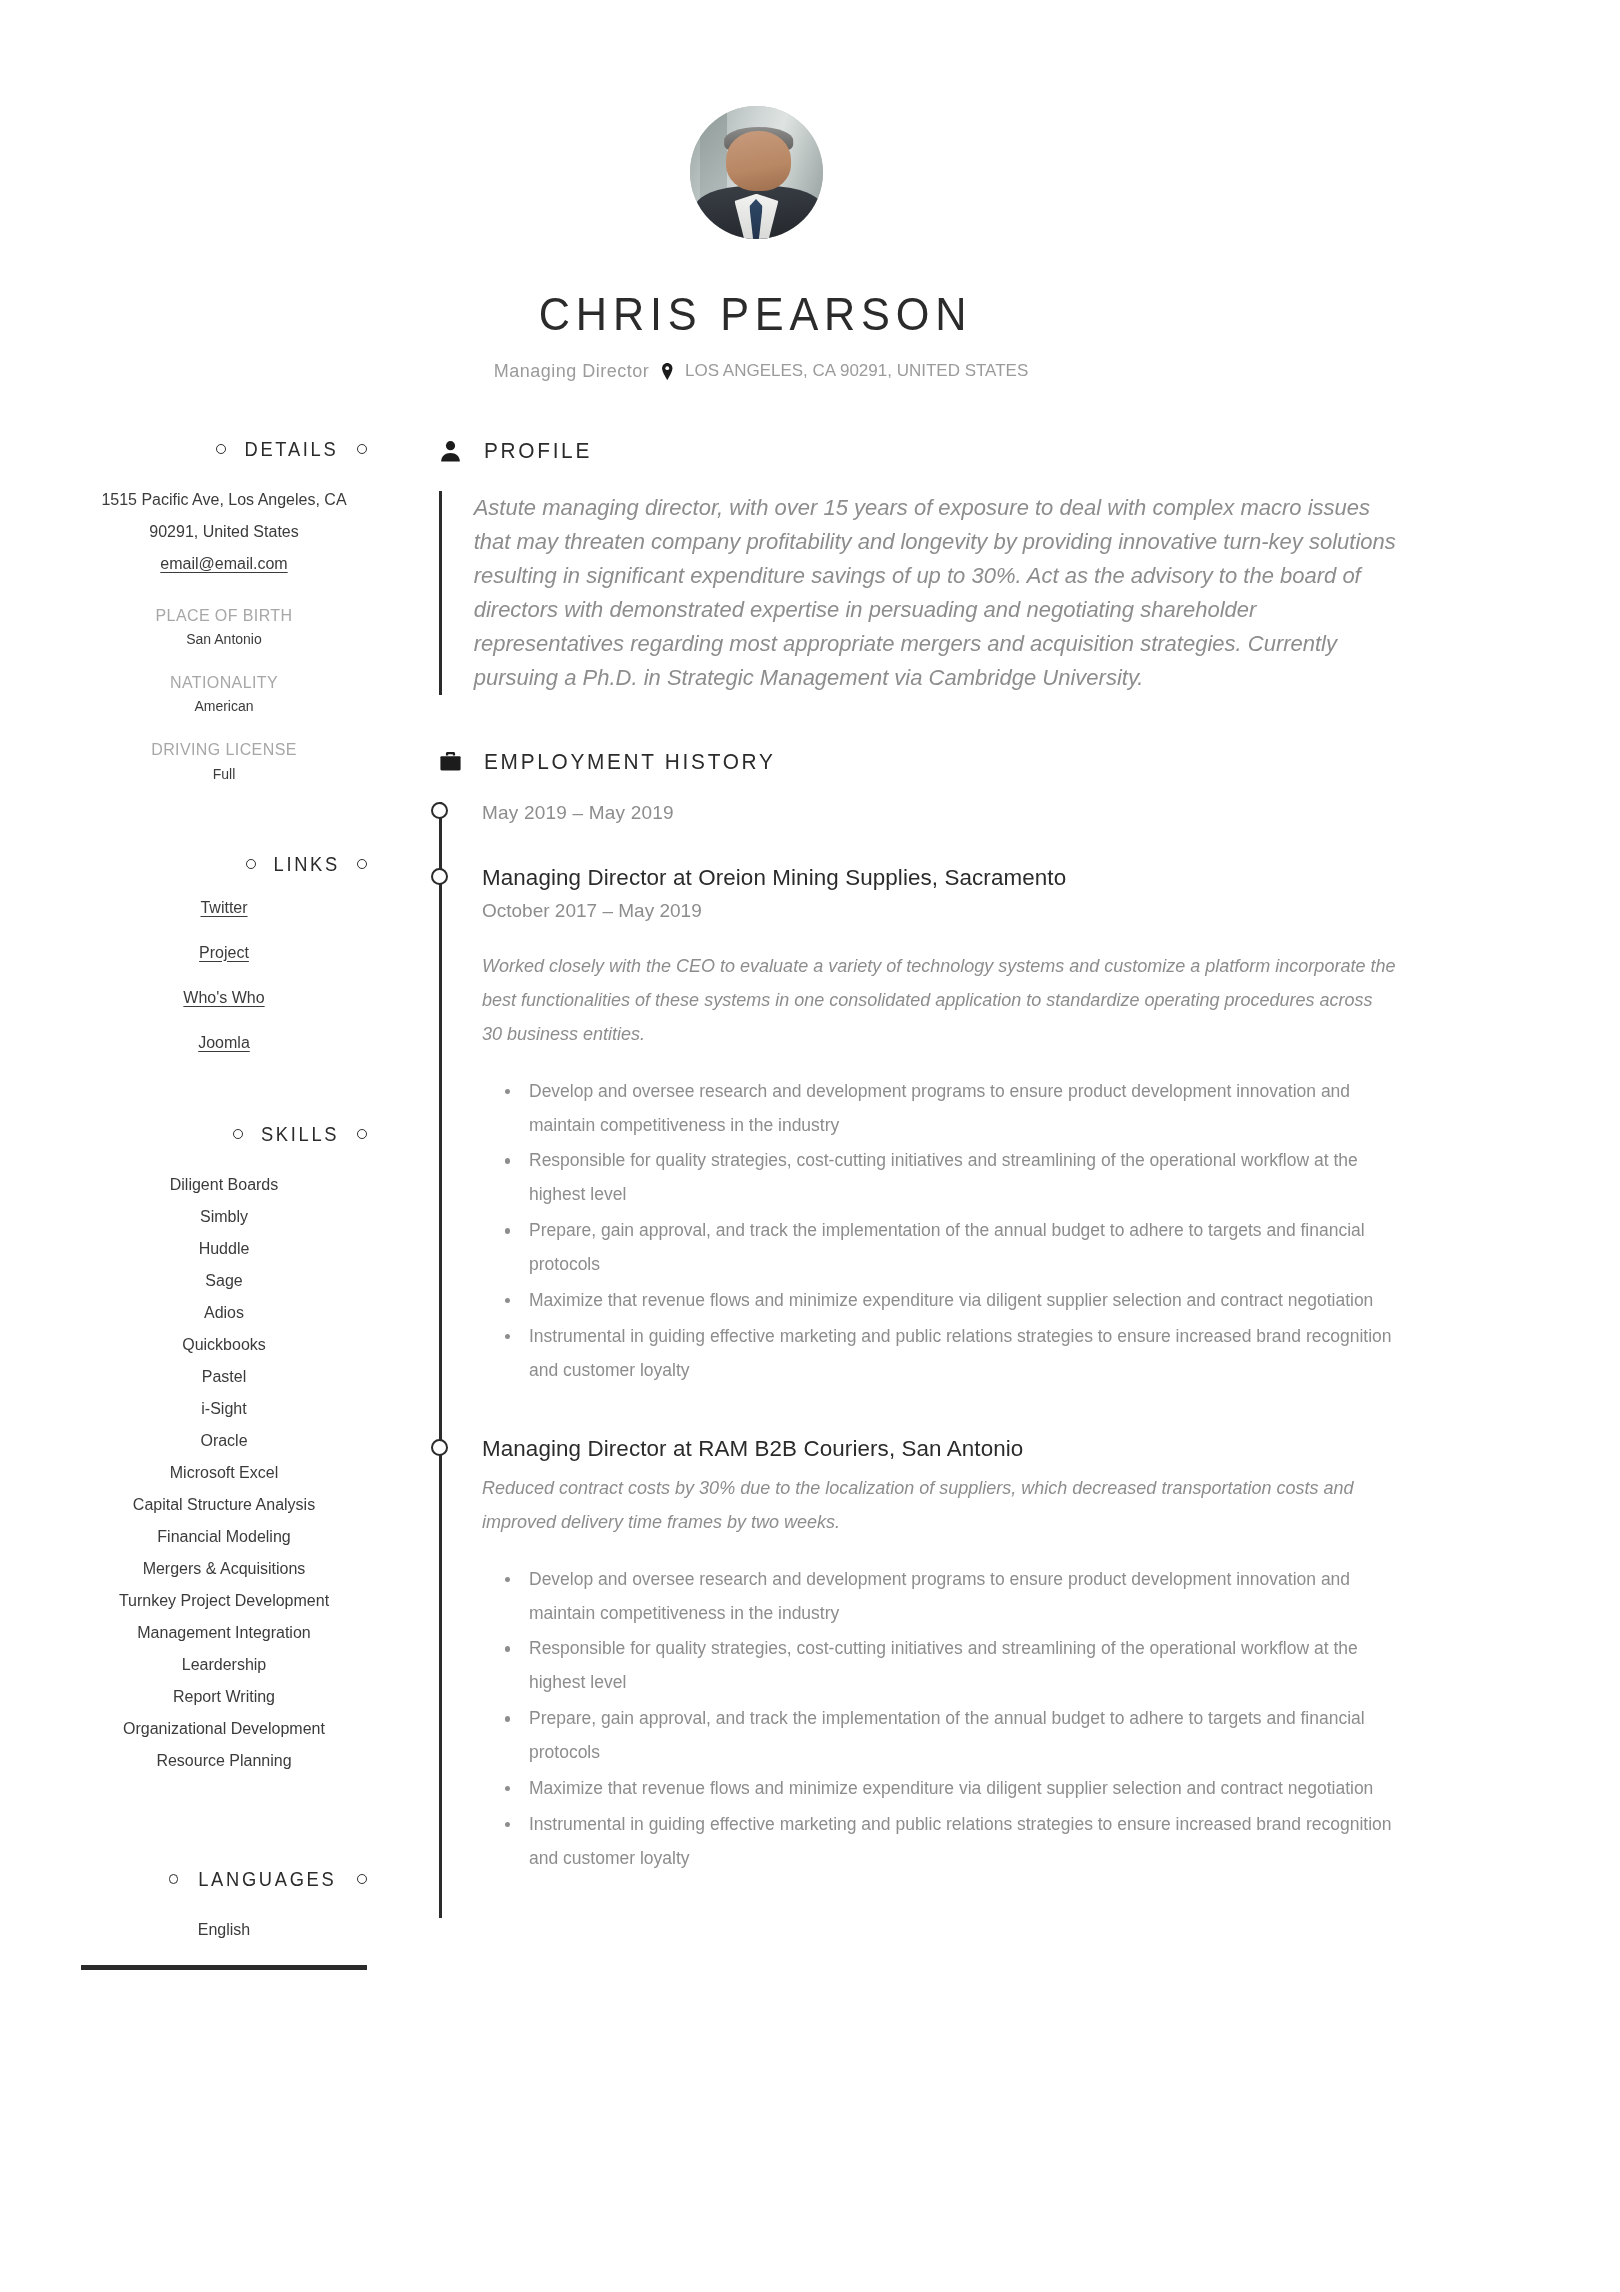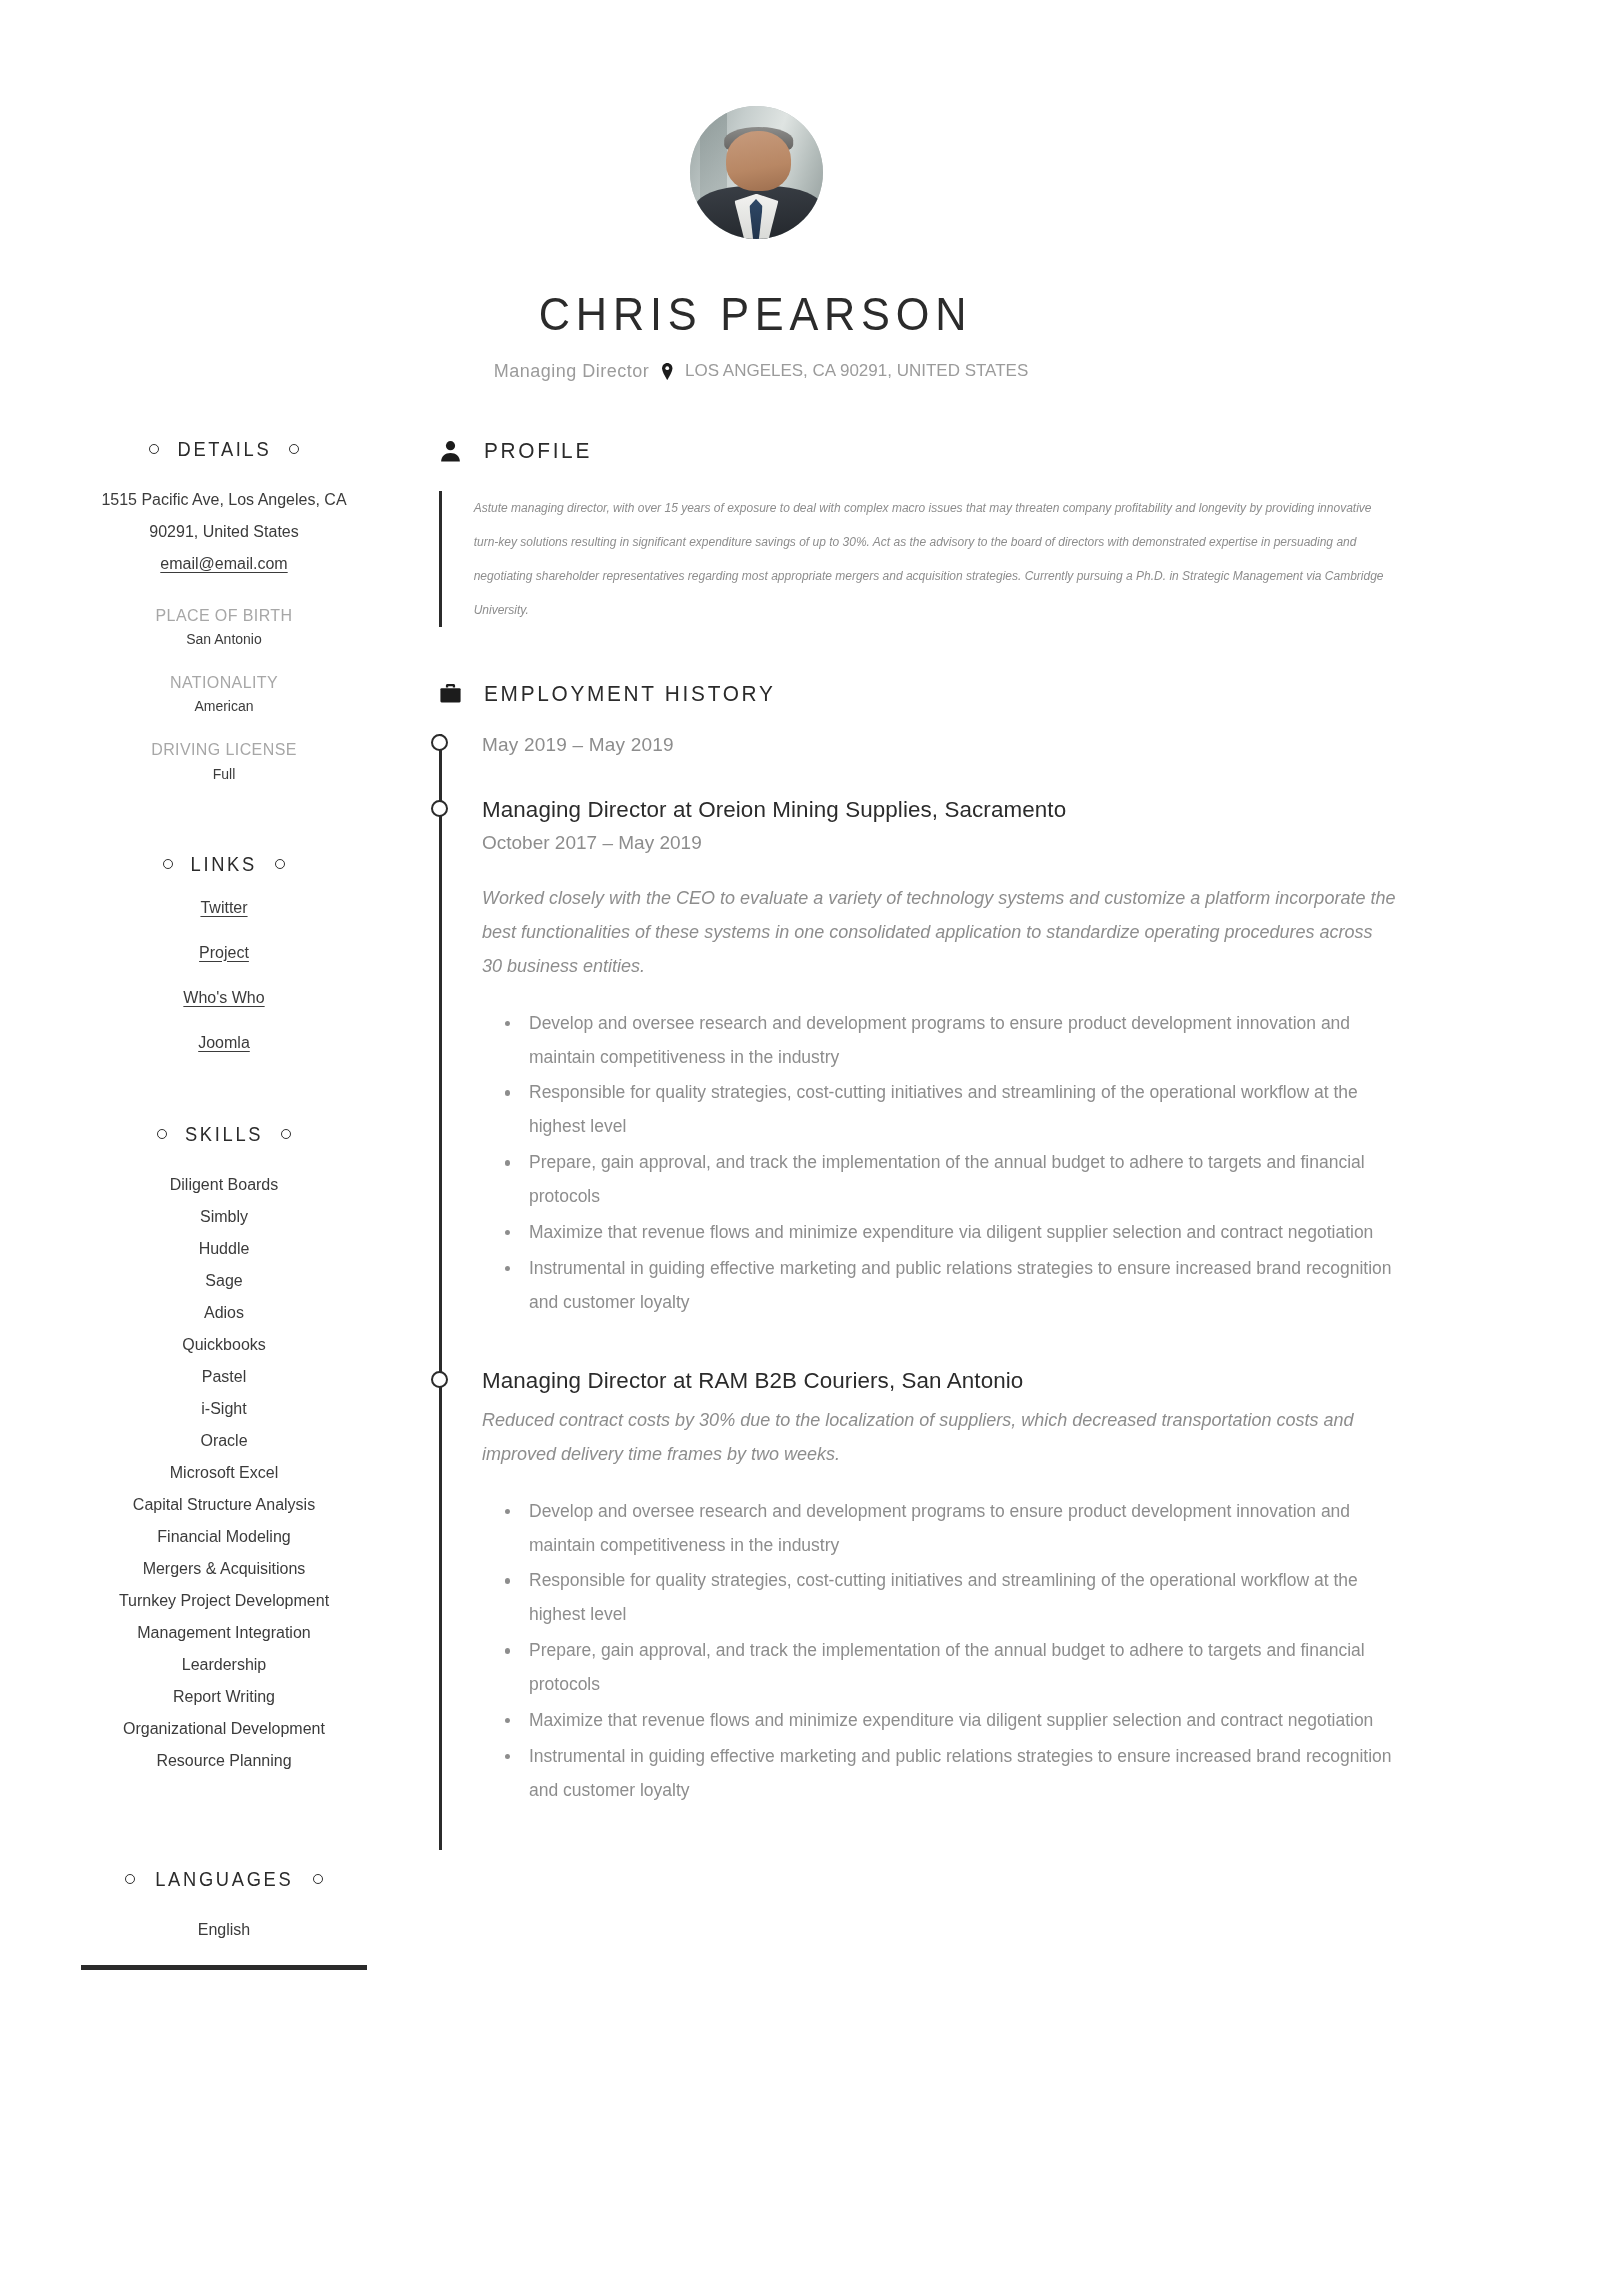--- a/index.html
+++ b/index.html
@@ -123,21 +123,21 @@
   .main {
     flex: 1;
     padding-right: 116px;
     padding-left: 0px;
   }
 
   
   .side-head {
     display: flex;
     align-items: center;
-    justify-content: center;
+    justify-content: flex-end;
     gap: 15px;
     margin-bottom: 23px;
   }
   .side-head .dot {
     width: 9.9px; height: 9.9px;
     border: 1.4px solid #2b2b2b;
     border-radius: 50%;
     display: block;
   }
   .side-head .txt {
@@ -218,21 +218,21 @@
     margin-bottom: 54px;
   }
   .vrule {
     width: 2.7px;
     background: #2b2b2b;
     flex: 0 0 2.7px;
     margin-right: 32px;
   }
   .profile-text {
     font-style: italic;
-    font-size: 12px;
+    font-size: 22px;
     line-height: 34px;
     color: #8d8d8d;
     max-width: 931px;
   }
 
   
   .timeline {
     position: relative;
     padding-left: 43px;
   }

